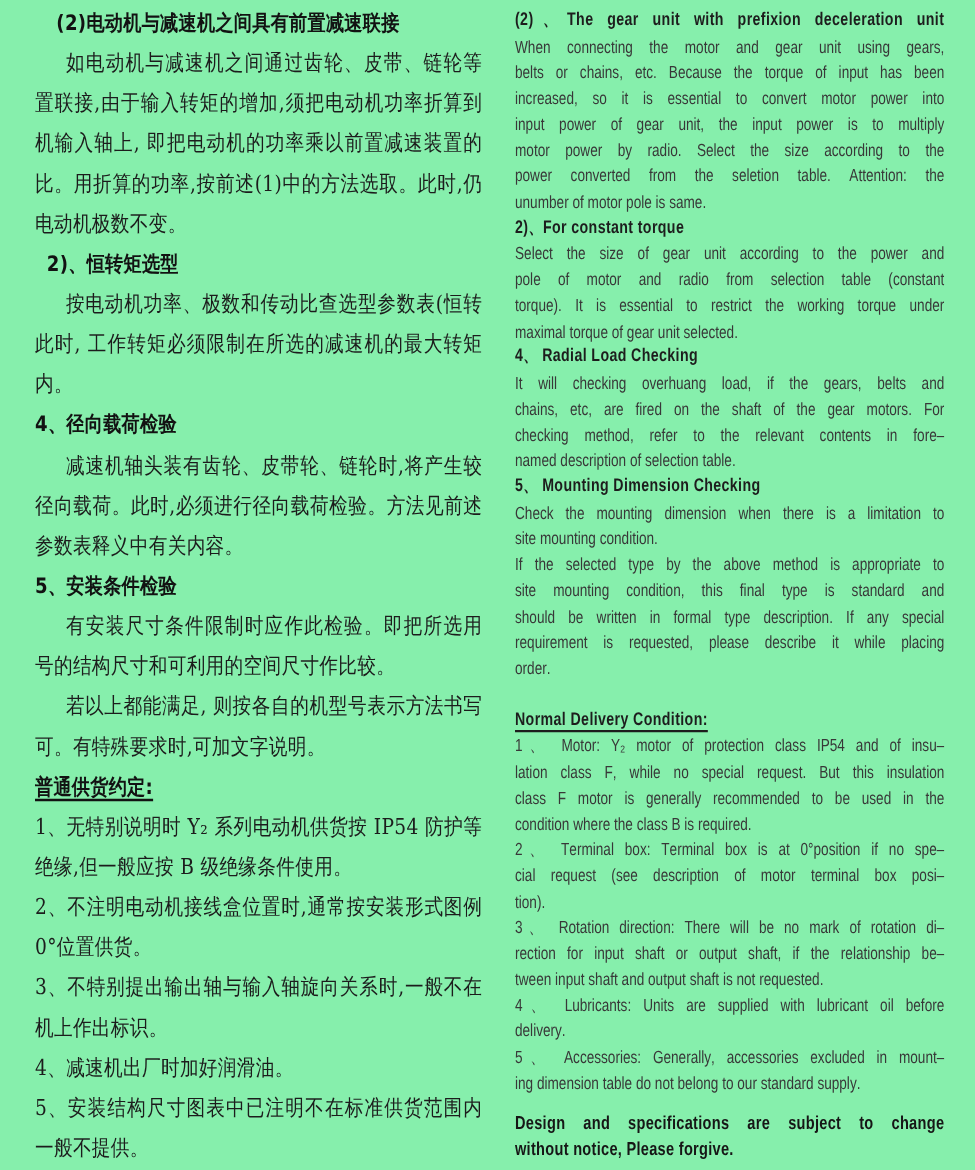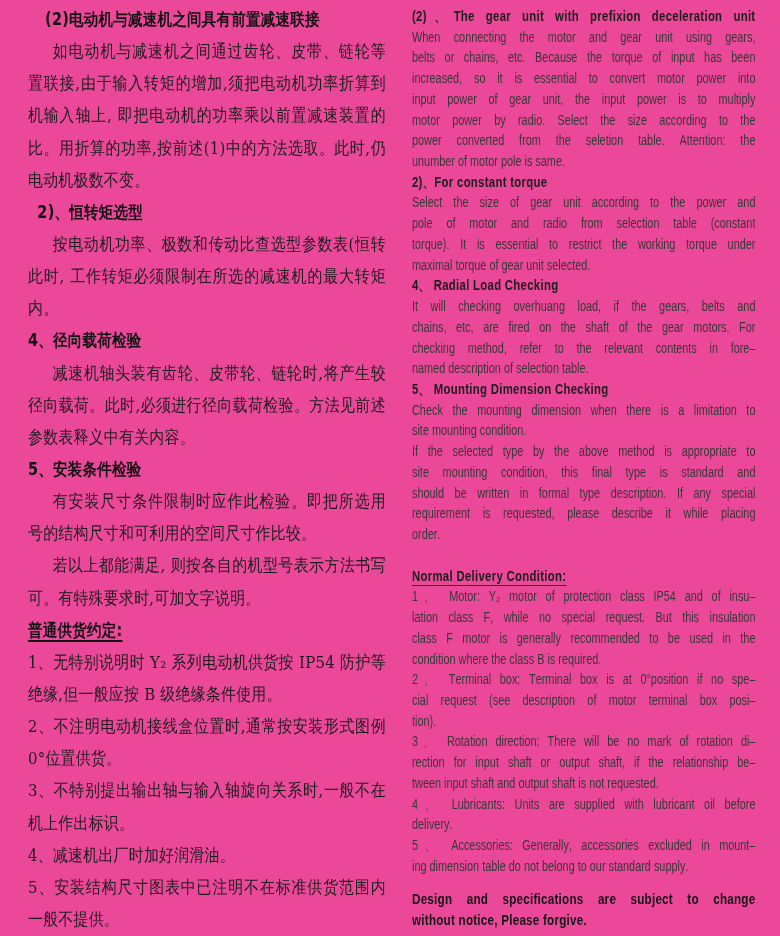--- a/index.html
+++ b/index.html
@@ -5,21 +5,21 @@
   html, body { margin: 0; padding: 0; }
   body {
     width: 780px; height: 936px;
     background: #ffffff;
     overflow: hidden;
     font-kerning: none;
   }
   .page {
     position: relative;
     width: 780px; height: 936px;
-    background: #ec4899;
+    background: #86efac;
   }
   
   #col-left {
     position: absolute; left: 28px; top: 3px; width: 420px;
     transform: scaleX(0.852); transform-origin: 0 0;
     color: #1c1c1c;
   }
   
   #col-right {
     position: absolute; left: 412px; top: 6px; width: 442px;

